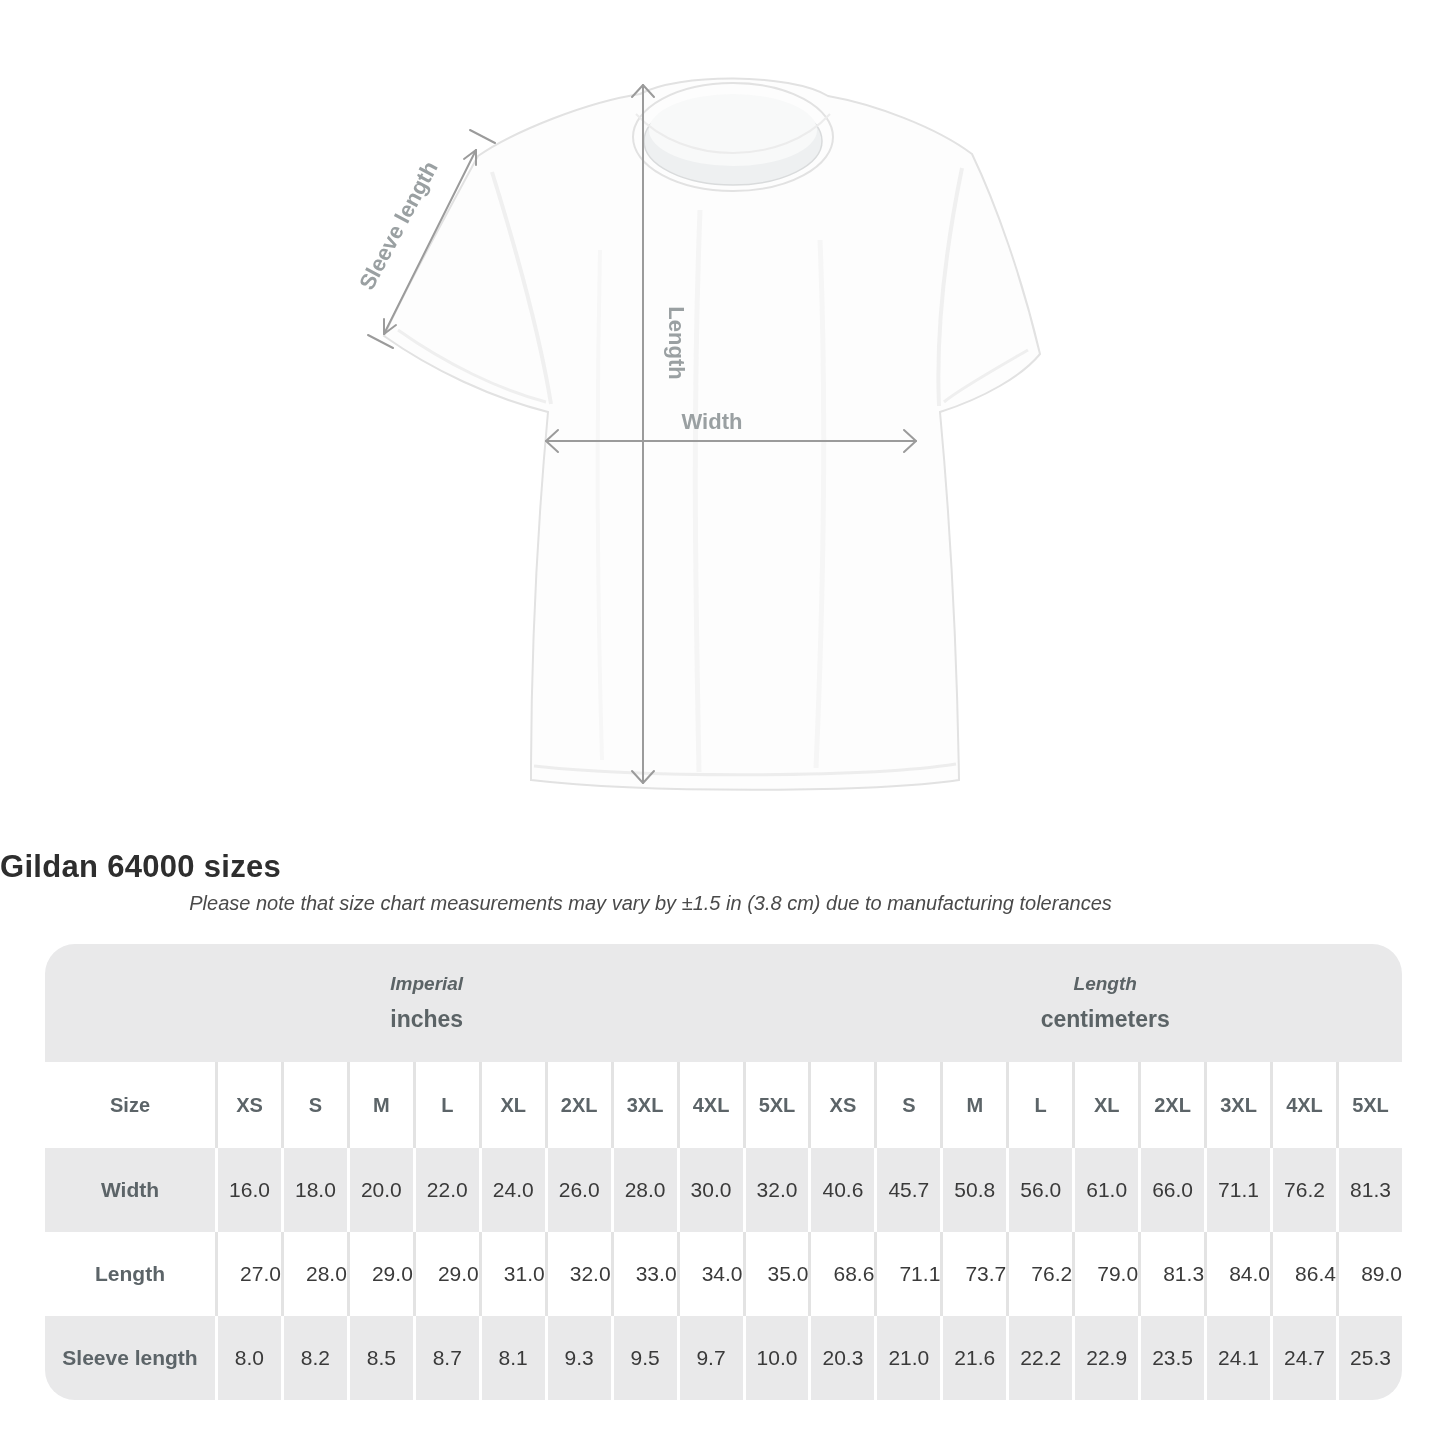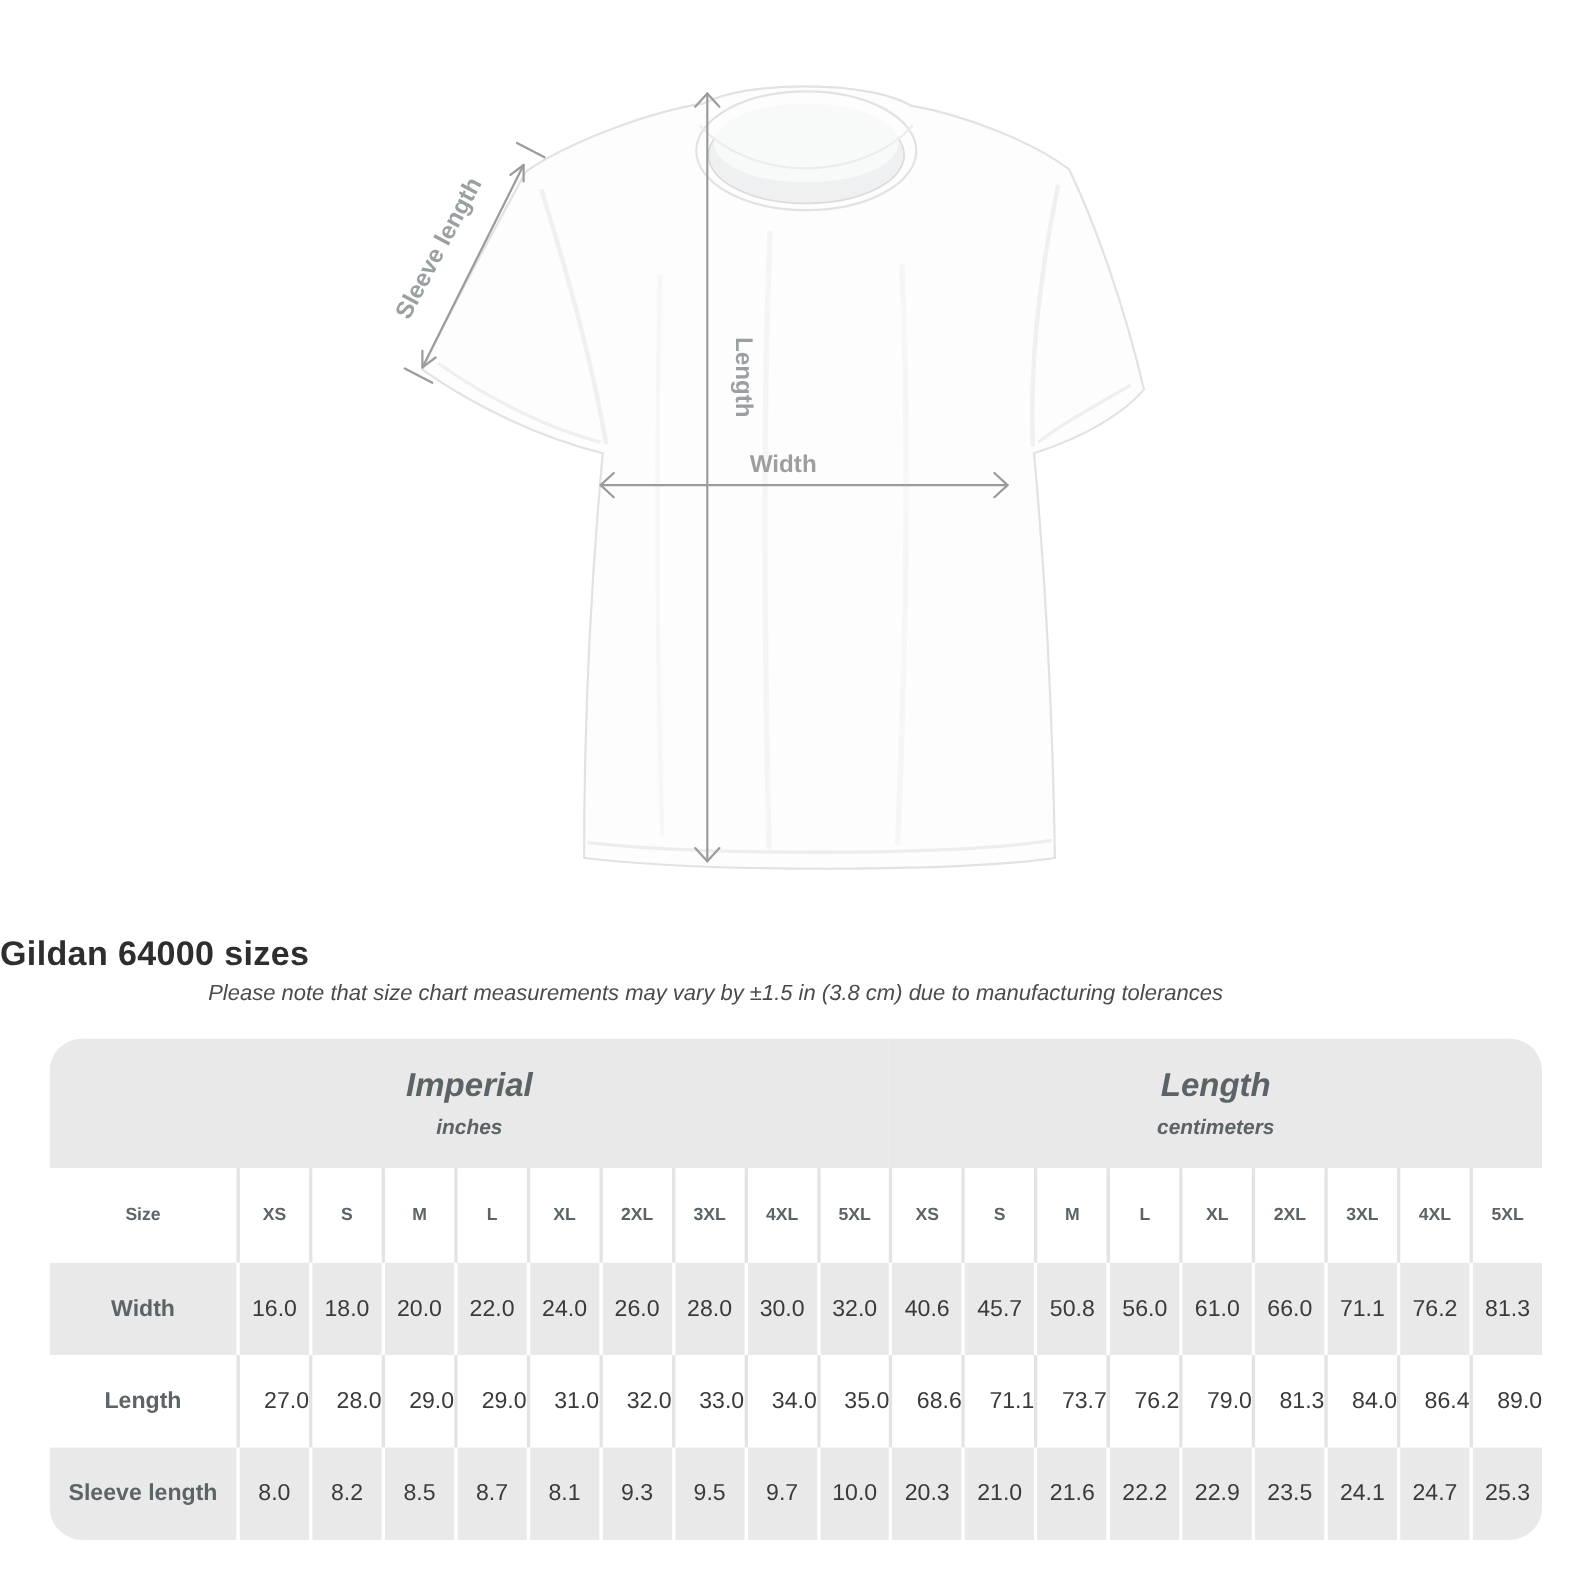--- a/index.html
+++ b/index.html
@@ -12,24 +12,24 @@
               font-size:31px;font-weight:bold;color:#2e2e2e;letter-spacing:0.3px;}
   .page-note{position:absolute;left:0;top:892px;width:1301px;text-align:center;
              font-style:italic;font-size:20px;color:#4a4a4a;}
 
   .table-card{position:absolute;left:45px;top:944px;width:1357px;border-radius:30px;
               overflow:hidden;}
   table.size-chart{width:100%;border-collapse:separate;border-spacing:0;table-layout:fixed;}
   table.size-chart th,table.size-chart td{padding:0;text-align:center;vertical-align:middle;}
 
   tr.band-row th{height:118px;background:#e9e9ea;}
-  .band-title{font-size:30px;font-weight:bold;font-style:italic;color:#5b6366;}
-  .band-unit{font-size:19px;font-style:italic;color:#5b6366;margin-top:11px;}
-
-  tr.sizes-row th{height:86px;background:#ffffff;font-size:16px;font-weight:bold;color:#5c6468;}
+  .band-title{font-size:19px;font-weight:bold;font-style:italic;color:#5b6366;}
+  .band-unit{font-size:23px;color:#5b6366;margin-top:11px;}
+
+  tr.sizes-row th{height:86px;background:#ffffff;font-size:20px;font-weight:bold;color:#5c6468;}
   tr.sizes-row th + th{border-left:3px solid #e3e3e3;}
 
   tr.data-row td{height:84px;font-size:21px;color:#3a3a3a;}
   tr.data-row td.lbl{font-size:21px;font-weight:bold;color:#5c6468;}
   tr.data-row.stripe td{background:#e9e9ea;}
   tr.data-row.stripe td + td{border-left:3px solid #ffffff;margin-left:13px;}
   tr.data-row.plain td{background:#ffffff;}
   tr.data-row.plain td + td{border-left:3px solid #e3e3e3;text-align:right;}
 
   col.c-label{width:170px;}

